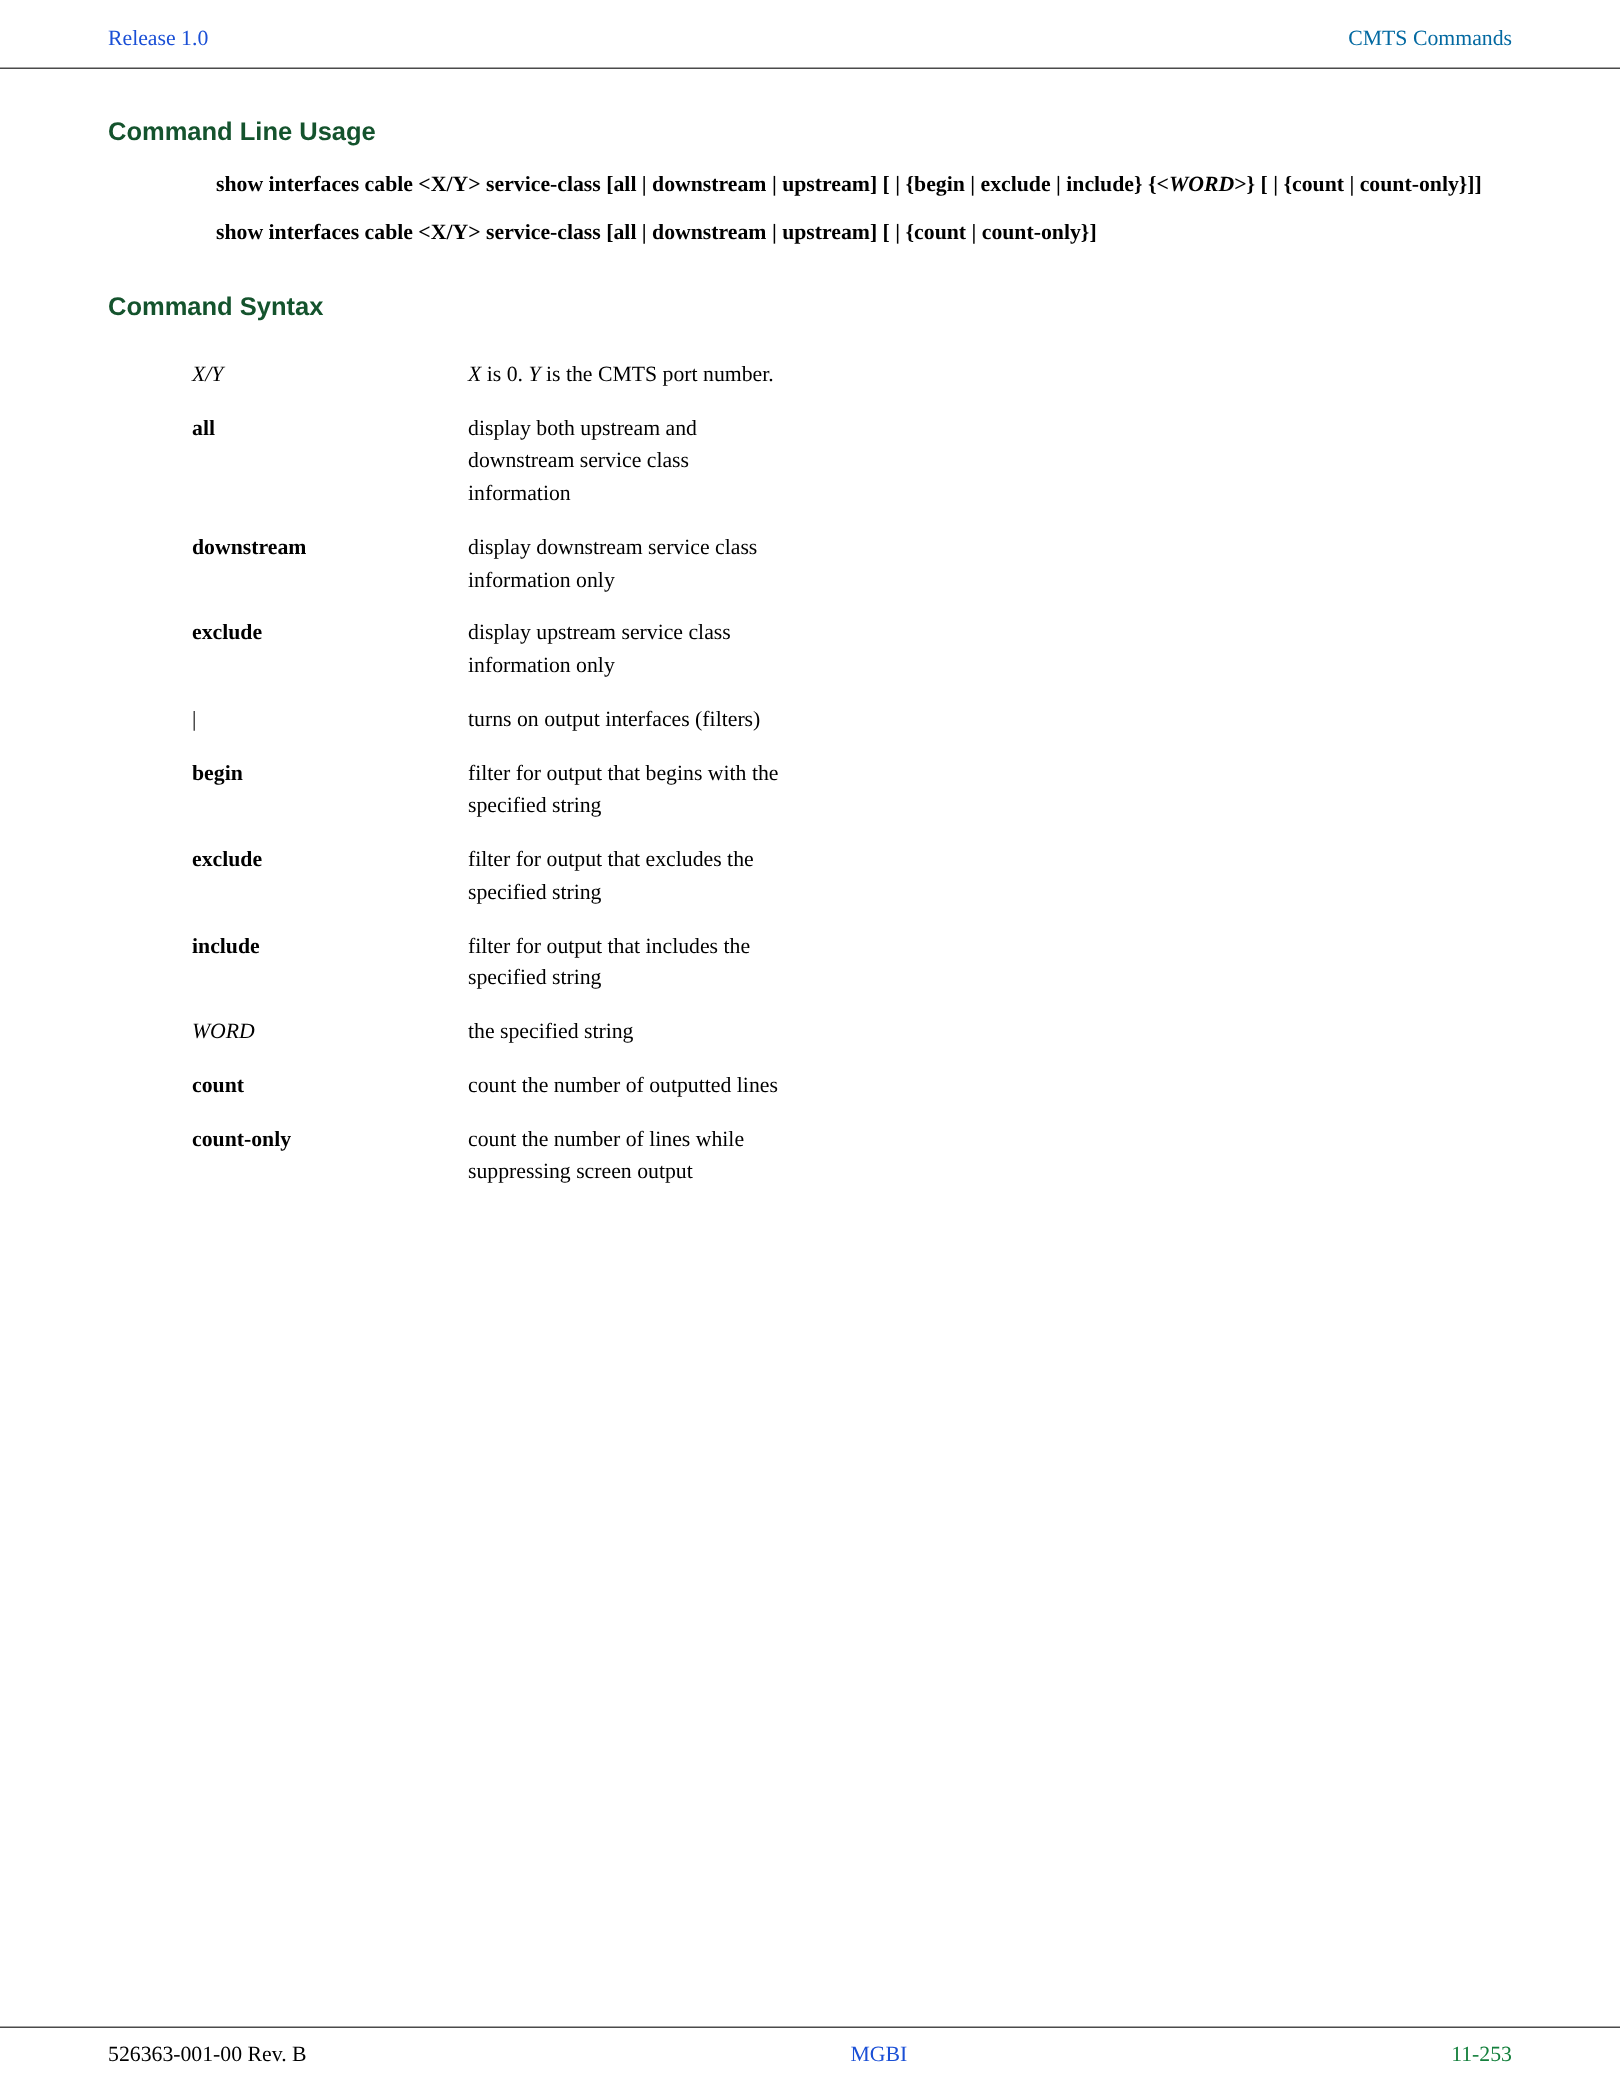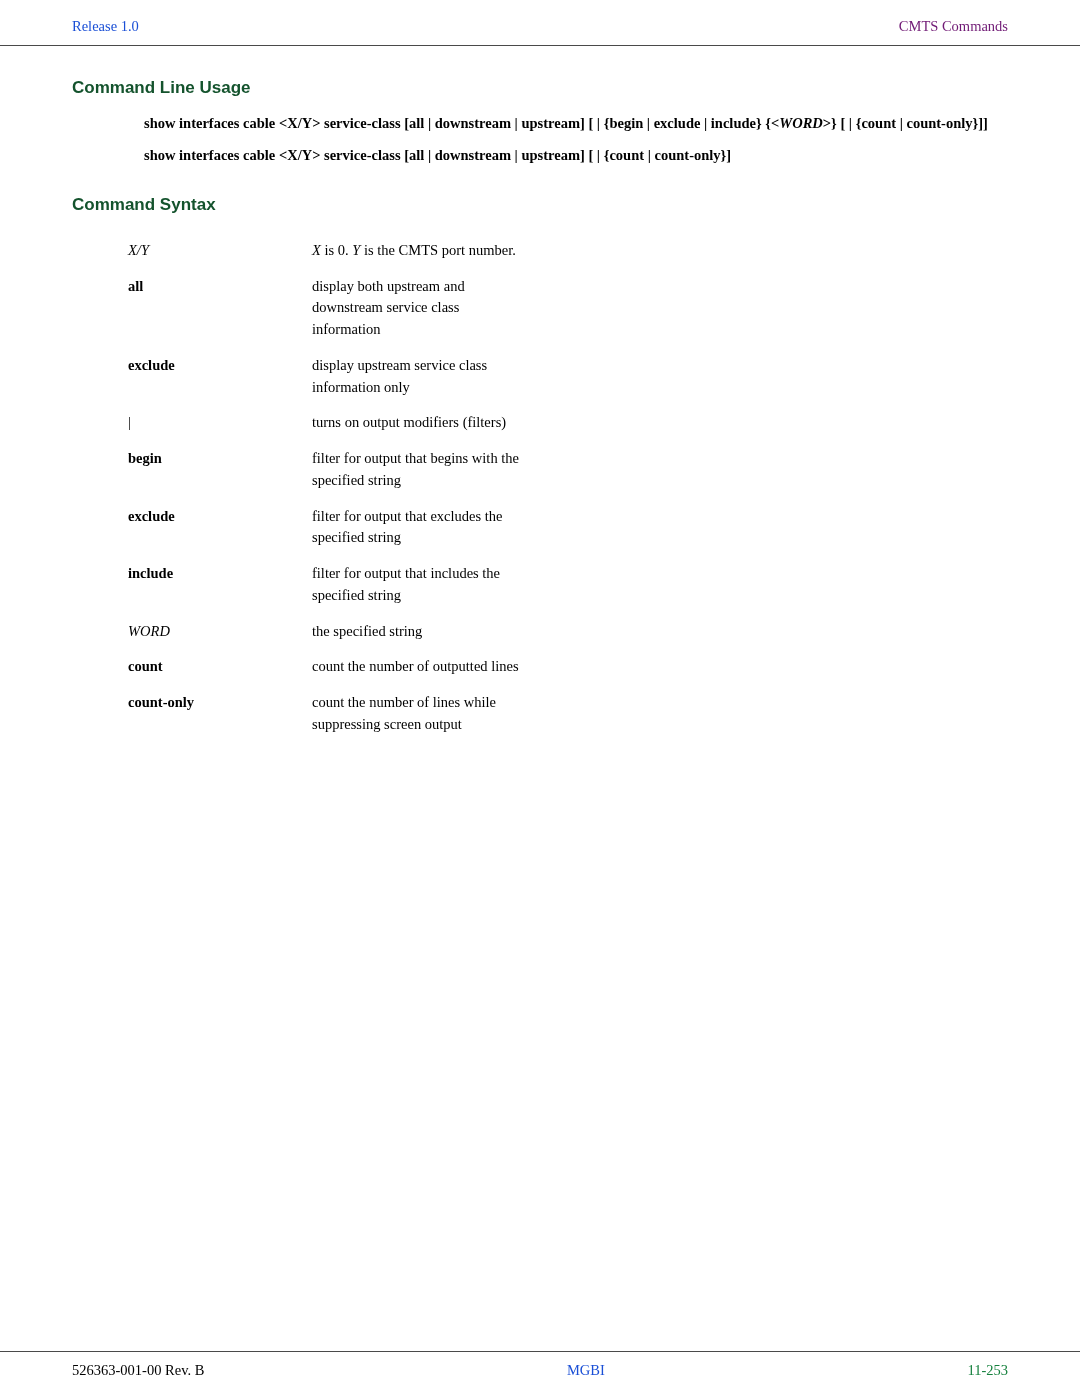--- a/index.html
+++ b/index.html
@@ -36,21 +36,21 @@
       margin-bottom: 0;
     }
 
     .header-left {
       color: #1a4fd6;
       font-size: 14.5px;
       font-family: "Times New Roman", Times, serif;
     }
 
     .header-right {
-      color: #701a75;
+      color: #0369a1;
       font-size: 14.5px;
       font-family: "Times New Roman", Times, serif;
     }
 
     
     .main-content {
       padding: 32px 72px 0 72px;
     }
 
     
@@ -180,29 +180,33 @@
           <tr>
             <td><i>X/Y</i></td>
             <td><i>X</i> is 0. <i>Y</i> is the CMTS port number.</td>
           </tr>
 
           <tr>
             <td><b>all</b></td>
             <td>display both upstream and<br>downstream service class<br>information</td>
           </tr>
 
+          <tr>
+            <td><b>downstream</b></td>
+            <td>display downstream service class<br>information only</td>
+          </tr>
 
           <tr>
             <td><b>exclude</b></td>
             <td>display upstream service class<br>information only</td>
           </tr>
 
           <tr>
             <td>|</td>
-            <td>turns on output modifiers (filters)</td>
+            <td>turns on output interfaces (filters)</td>
           </tr>
 
           <tr>
             <td><b>begin</b></td>
             <td>filter for output that begins with the<br>specified string</td>
           </tr>
 
           <tr>
             <td><b>exclude</b></td>
             <td>filter for output that excludes the<br>specified string</td>

